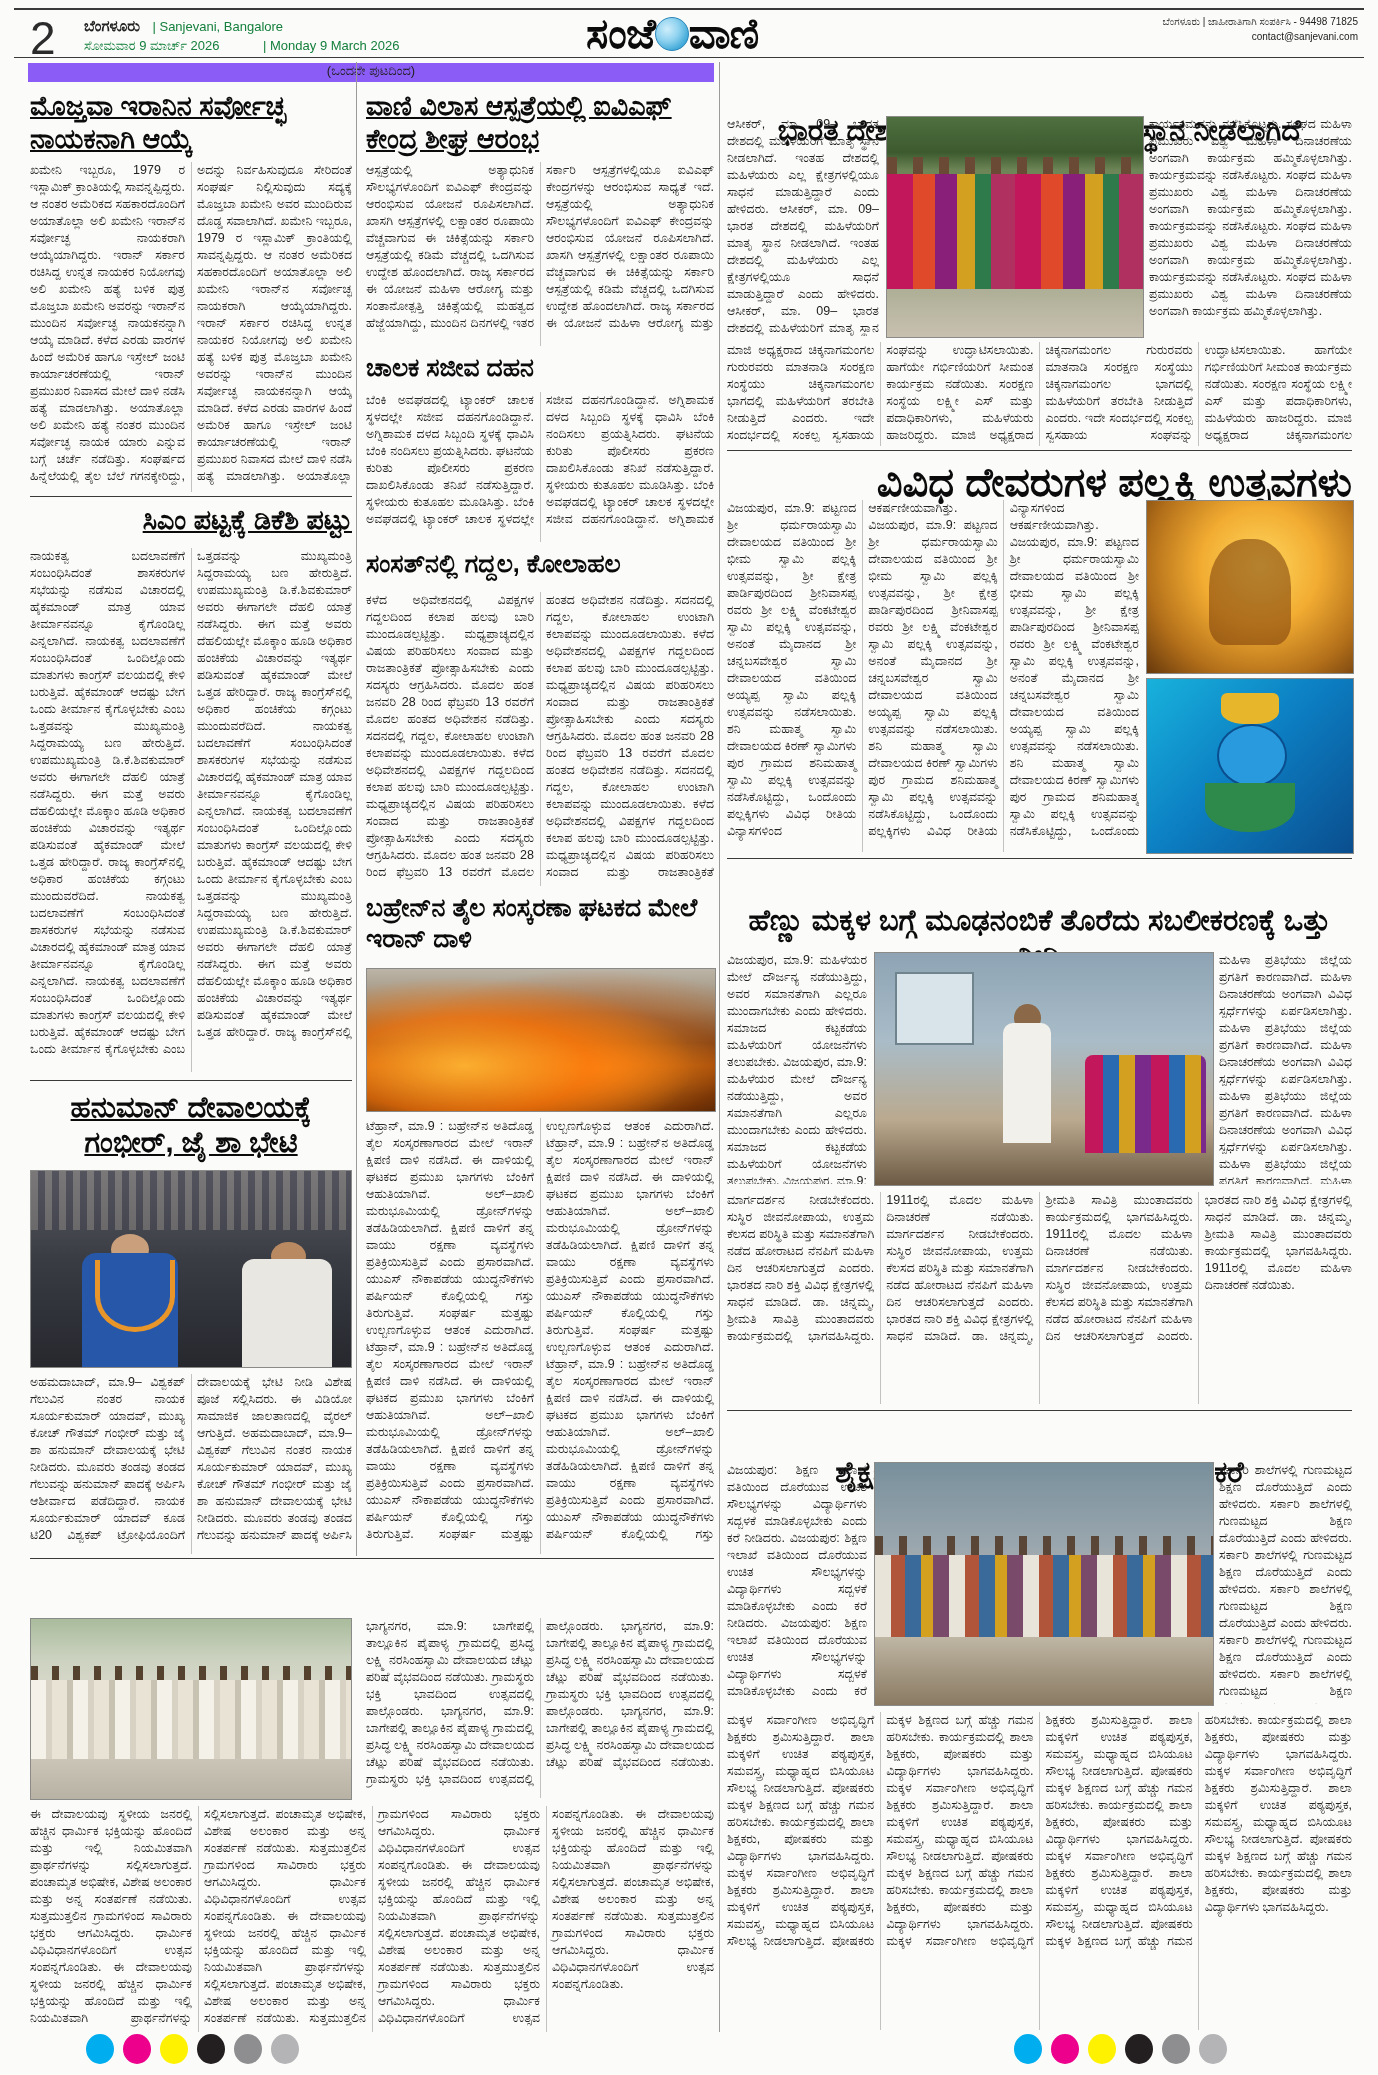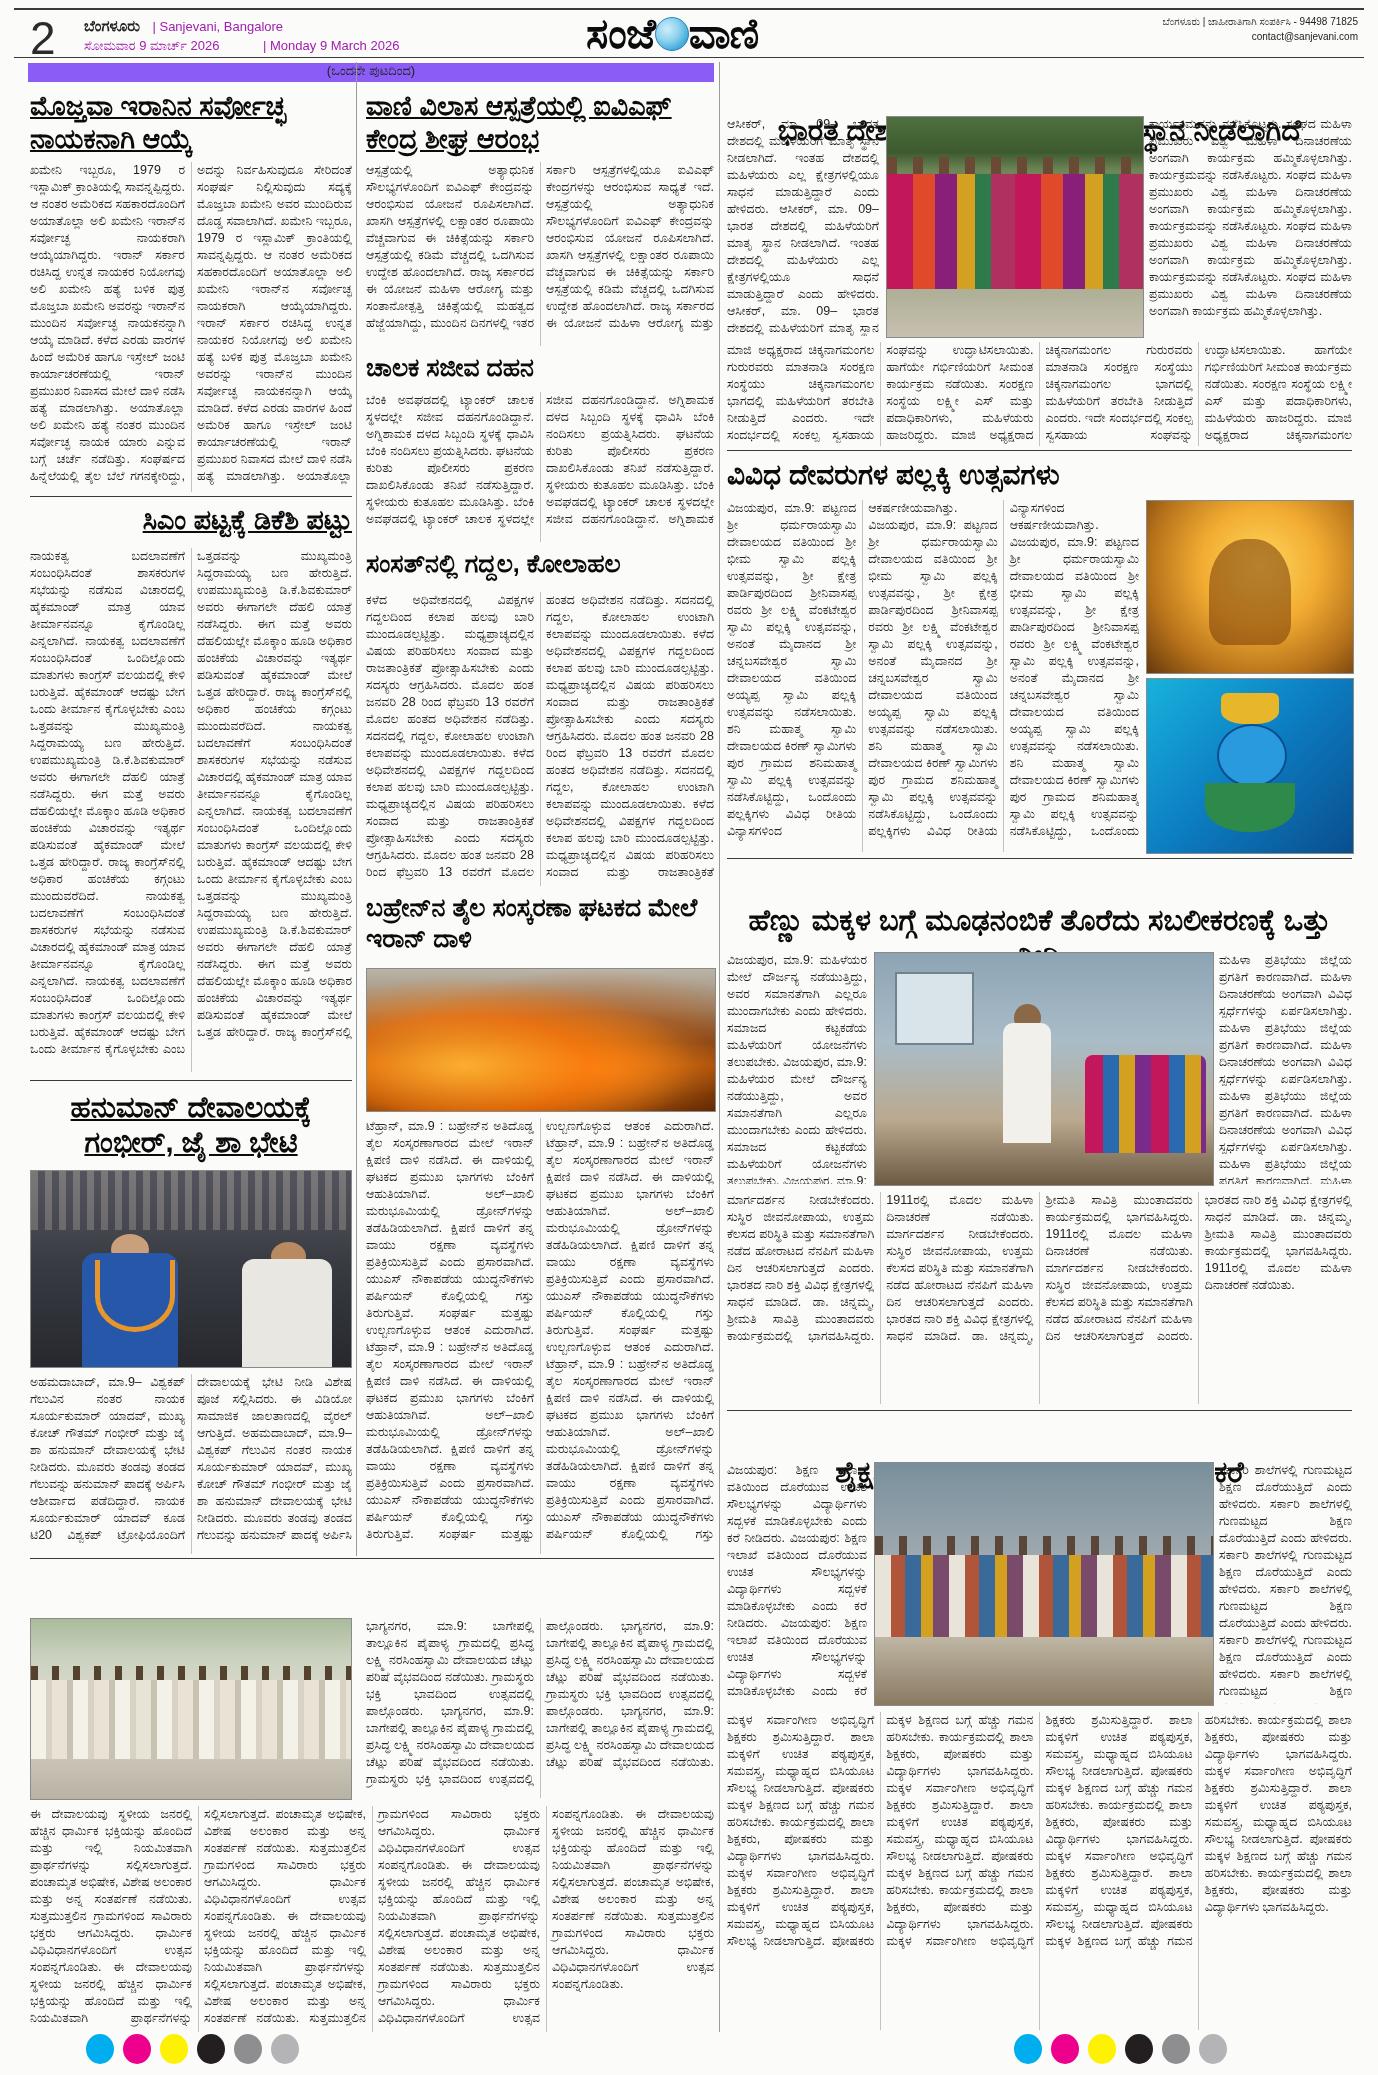--- a/index.html
+++ b/index.html
@@ -4,34 +4,34 @@
 <style>
   html,body{margin:0;padding:0;background:#e8e7e4;}
   #page{position:relative;width:1378px;height:2075px;background:#fbfbf9;margin:0 auto;
         font-family:"Liberation Sans","DejaVu Sans",sans-serif;color:#1a1a1a;overflow:hidden;}
   .abs{position:absolute;}
   .rule-h{position:absolute;background:#3a3a3a;height:1px;}
   .rule-v{position:absolute;background:#9a9a98;width:1px;}
   
   .pageno{font-size:46px;font-weight:300;color:#2b2b2b;line-height:1;}
   .hdr-kn{font-size:15px;font-weight:bold;color:#222;}
-  .hdr-sub{font-size:13px;color:#a21caf;}
+  .hdr-sub{font-size:13px;color:#15803d;}
   .masthead{font-size:42px;font-weight:800;color:#0b0b0b;letter-spacing:-1px;display:flex;align-items:center;gap:0;}
   .globe{width:32px;height:32px;border-radius:50%;display:inline-block;
          background:radial-gradient(circle at 35% 35%, #cfeefb 0%, #8fd2ef 40%, #3fa8d8 75%, #2a86b8 100%);
          border:1px solid #2a86b8;}
   .hdr-right{font-size:10px;color:#222;text-align:right;line-height:1.5;}
   .graybar{background:#8b5cf6;display:flex;align-items:flex-start;justify-content:center;
            font-size:13px;color:#222;}
   
   .hl{font-weight:bold;color:#0b0b0b;line-height:1.22;letter-spacing:0;}
   .hl.l27{font-size:27px;text-decoration:underline;}
   .hl.l25{font-size:25px;}
   .hl.c29{font-size:29px;text-align:center;margin-top:37px;}
-  .hl.c30{font-size:28px;text-align:left;}
+  .hl.c30{font-size:40px;text-align:right;}
   
   .bt{font-size:12.5px;line-height:17px;text-align:justify;color:#222;overflow:hidden;}
   .c2{column-count:2;column-gap:12px;column-rule:1px solid #c2c2c0;}
   .c3{column-count:3;column-gap:12px;column-rule:1px solid #c2c2c0;}
   .c4{column-count:4;column-gap:12px;column-rule:1px solid #c2c2c0;}
   
   .photo{position:absolute;border:1px solid #8a8a88;overflow:hidden;}
   .ph-child{position:absolute;}
   .photo-cricket{background:linear-gradient(180deg,#5a5b63 0%,#3a3c44 45%,#26282e 100%);}
   .crowd{top:0;left:0;right:0;height:30%;

